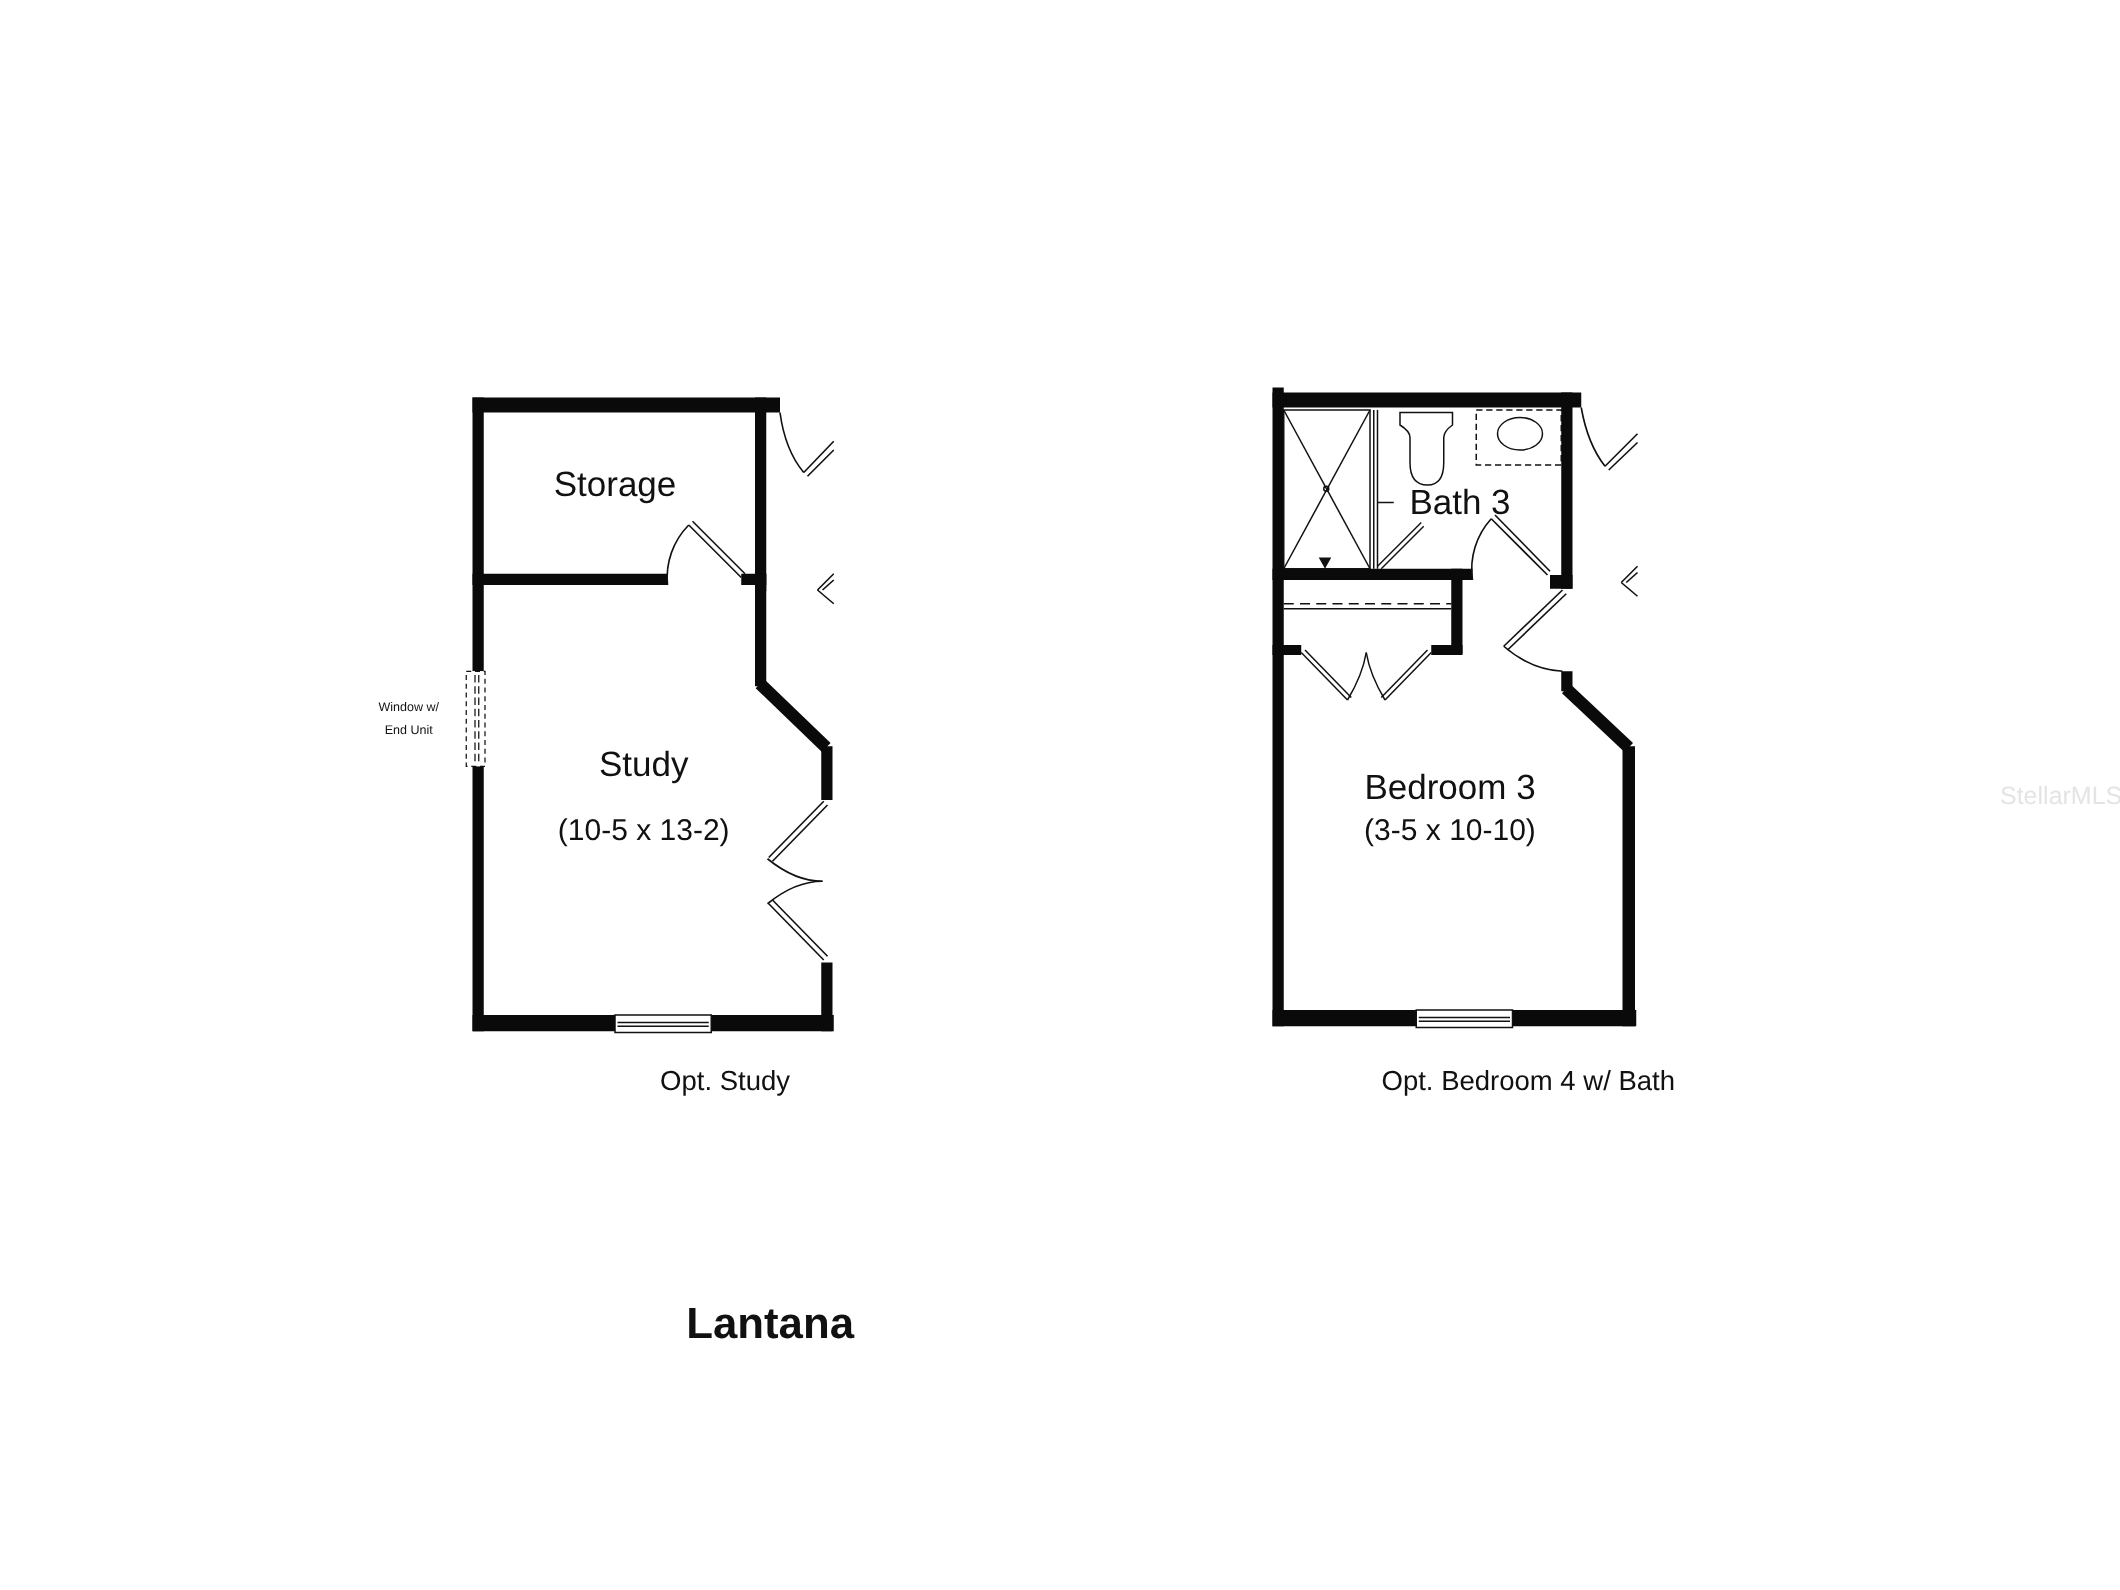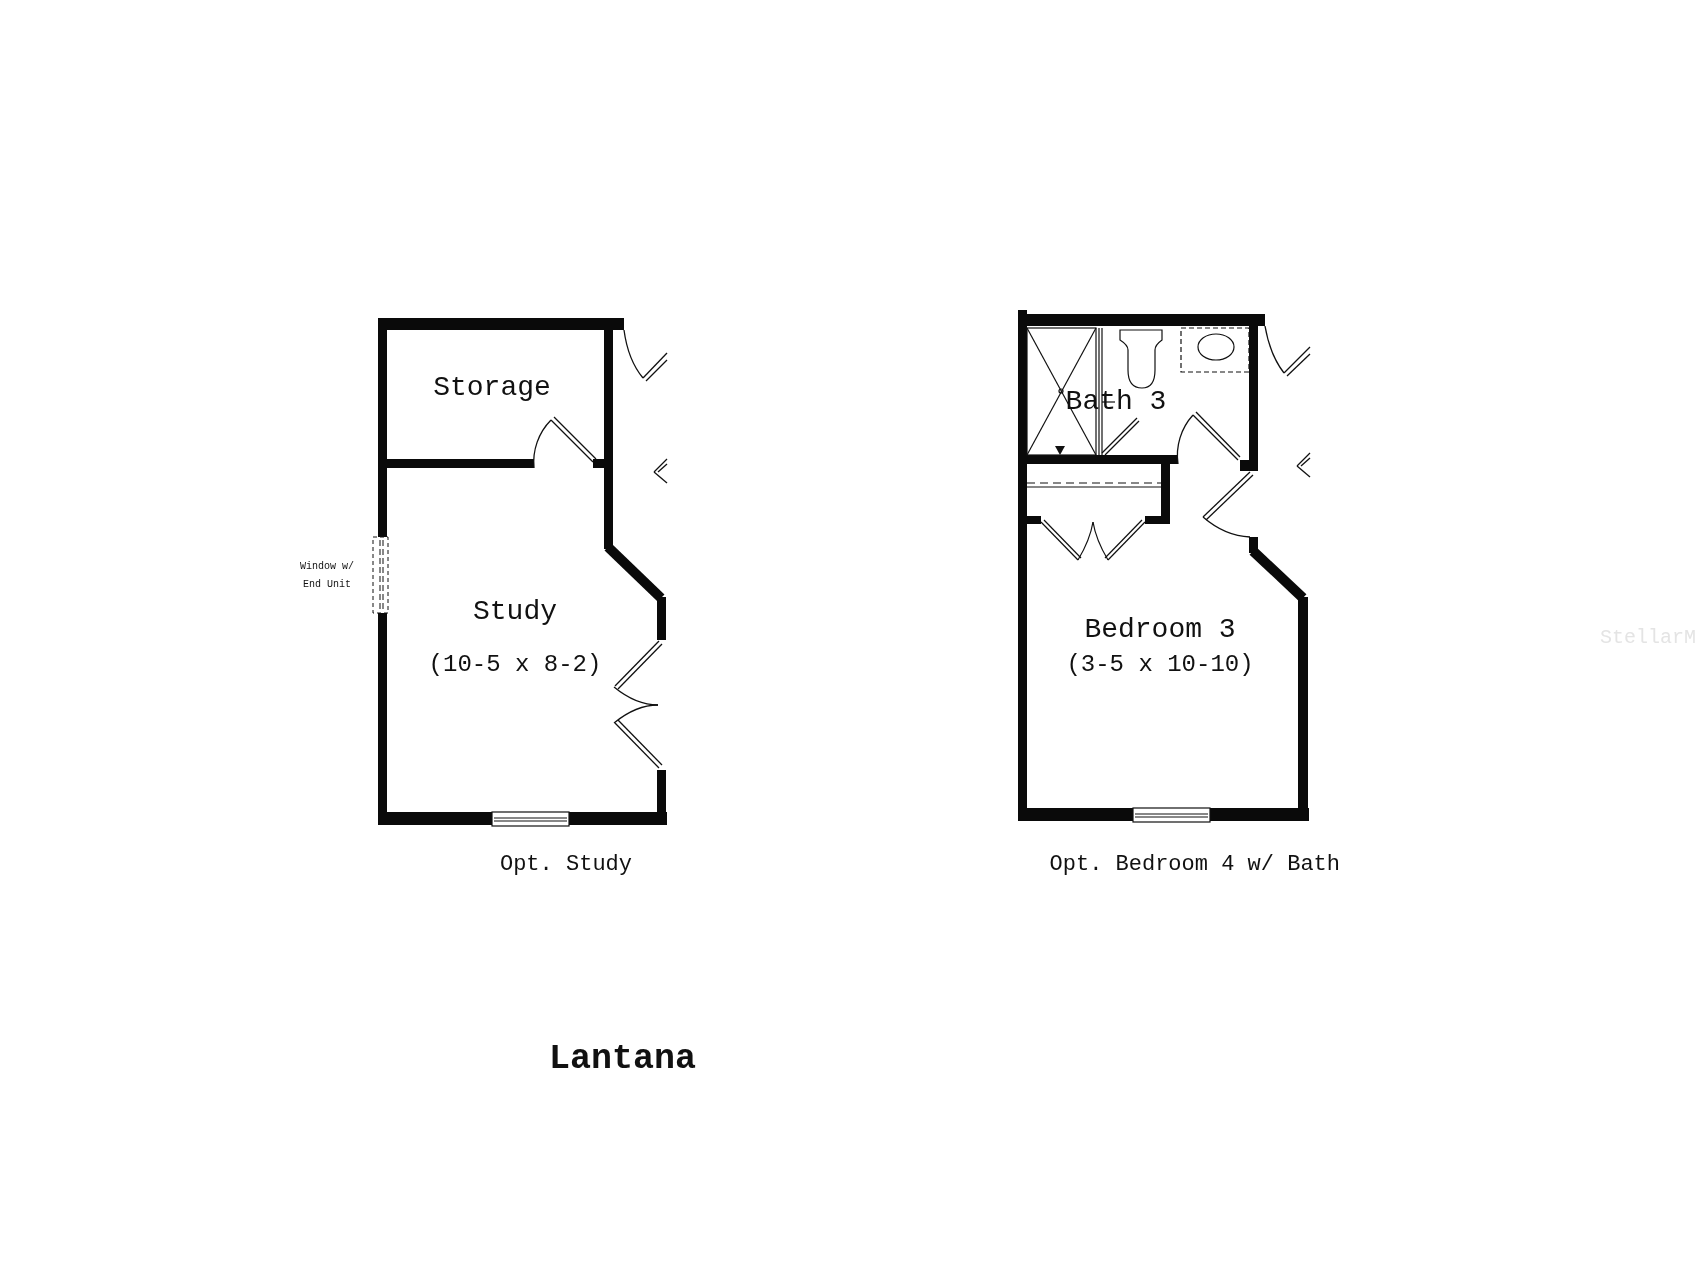--- a/index.html
+++ b/index.html
@@ -1,18 +1,18 @@
 <!DOCTYPE html>
 <html><head>
   <meta charset="utf-8">
   <style>
     html, body { margin: 0; padding: 0; background: #ffffff; }
     body { width: 1696px; height: 1272px; position: relative; overflow: hidden; font-family: "DejaVu Sans", sans-serif; }
     svg { position: absolute; left: 0; top: 0; }
-    .lbl { position: absolute; color: #111; white-space: nowrap; font-family: Liberation Mono, monospace; }
+    .lbl { position: absolute; color: #111; white-space: nowrap; font-family: Liberation Sans, sans-serif; }
     .room-name { font-size: 28px; font-weight: normal; text-align: center; }
     .room-dim { font-size: 24px; text-align: center; }
     .caption { font-size: 22px; text-align: right; }
     .small { font-size: 10px; text-align: center; line-height: 18px; }
     .title { font-size: 35px; font-weight: bold; text-align: left; line-height: 48px; }
     .wm { font-size: 20px; color: #e4e4e4; }
   </style>
 </head>
 <body>
 
@@ -161,28 +161,28 @@
 
   <g fill="#fff" stroke="#111" stroke-width="1.2">
     <rect x="1133" y="808" width="77" height="14"></rect>
     <line x1="1135" y1="814" x2="1208" y2="814"></line>
     <line x1="1135" y1="817" x2="1208" y2="817"></line>
   </g>
 </svg>
 
 <div class="lbl room-name" style="left:412px; top:372px; width:160px;">Storage</div>
 <div class="lbl room-name" style="left:415px; top:596px; width:200px;">Study</div>
-<div class="lbl room-dim" style="left:405px; top:651px; width:220px;">(10-5 x 8-2)</div>
+<div class="lbl room-dim" style="left:405px; top:651px; width:220px;">(10-5 x 13-2)</div>
 <div class="lbl small" style="left:272px; top:558px; width:110px;">
   <div>Window w/</div>
   <div>End Unit</div>
 </div>
 <div class="lbl caption" style="left:432px; top:852px; width:200px;">Opt. Study</div>
 
-<div class="lbl room-name" style="left:1056px; top:386px; width:120px;">Bath 3</div>
+<div class="lbl room-name" style="left:1108px; top:386px; width:120px;">Bath 3</div>
 <div class="lbl room-name" style="left:1050px; top:614px; width:220px;">Bedroom 3</div>
 <div class="lbl room-dim" style="left:1045px; top:651px; width:230px;">(3-5 x 10-10)</div>
 <div class="lbl caption" style="left:980px; top:852px; width:360px;">Opt. Bedroom 4 w/ Bath</div>
 
 <div class="lbl title" style="left:549px; top:1035px; width:600px;">
   <div>Lantana</div>
 </div>
 
 <div class="lbl wm" style="left:1600px; top:626px;">StellarMLS</div>
 

